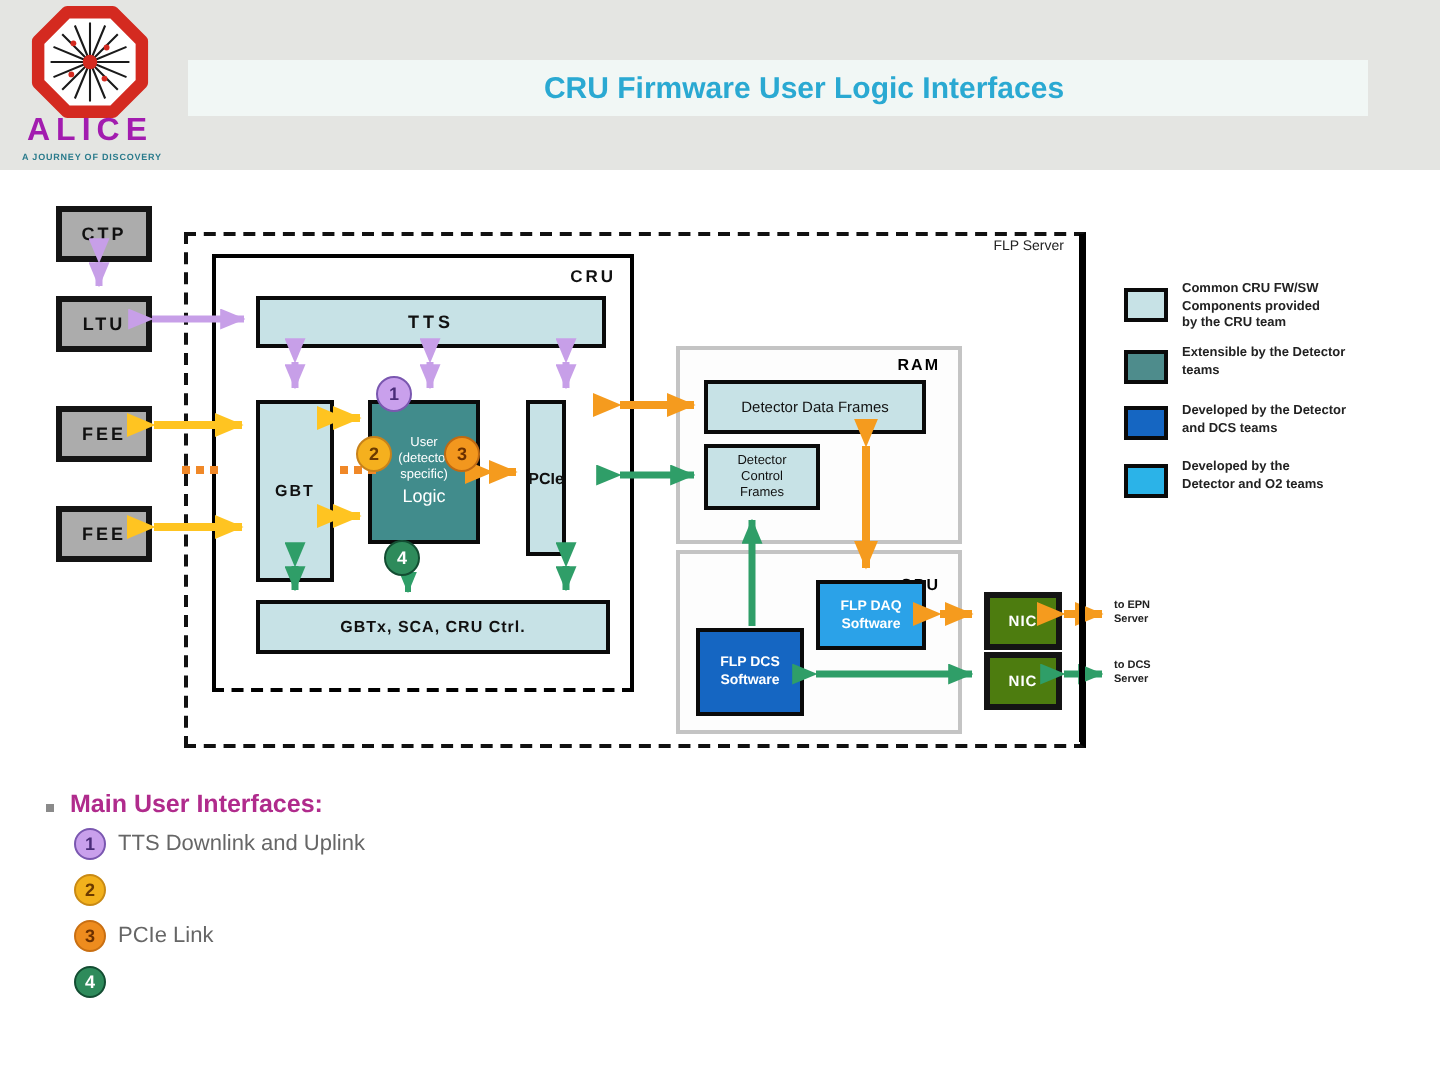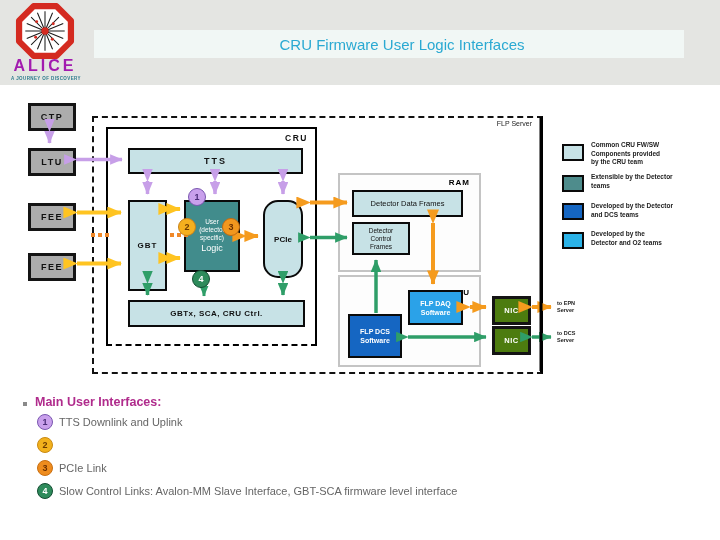--- a/index.html
+++ b/index.html
@@ -4,21 +4,21 @@
 <style>
   html,body{margin:0;padding:0;}
   body{width:720px;height:540px;position:relative;background:#ffffff;
        font-family:"Liberation Sans", sans-serif;overflow:hidden;}
   .abs{position:absolute;}
 
   
   #header-band{left:0;top:0;width:720px;height:85px;background:#E4E5E2;}
   #title-bar{left:94px;top:30px;width:590px;height:28px;background:#F1F7F5;
              display:flex;align-items:center;justify-content:center;}
-  #title-bar span{color:#2AA9D2;font-size:15px;font-weight:normal;margin-left:26px;}
+  #title-bar span{color:#2AA9D2;font-size:15px;font-weight:bold;margin-left:26px;}
   #logo{left:14px;top:3px;width:62px;height:56px;}
   #logo-name{left:12px;top:57px;width:66px;text-align:center;font-size:16px;font-weight:bold;
              color:#a21caf;letter-spacing:3px;}
   #logo-tagline{left:6px;top:76px;width:80px;text-align:center;font-size:4.5px;
                 color:#2A7B8C;font-weight:bold;letter-spacing:.4px;}
 
   
   .graybox{background:#ACACAC;border:3px solid #141414;display:flex;align-items:center;
            justify-content:center;font-size:9px;font-weight:bold;letter-spacing:1.5px;color:#111;}
   .cyanbox{background:#C7E2E6;border:2.5px solid #0A0A0A;display:flex;align-items:center;
@@ -34,21 +34,21 @@
   #ltu-box{left:28px;top:148px;width:42px;height:22px;}
   #fee1-box{left:28px;top:203px;width:42px;height:22px;}
   #fee2-box{left:28px;top:253px;width:42px;height:22px;}
   #tts-box{left:128px;top:148px;width:175px;height:26px;font-size:9px;font-weight:bold;letter-spacing:2px;}
   #gbt-box{left:128px;top:200px;width:39px;height:91px;font-size:8px;font-weight:bold;letter-spacing:1px;}
   #ul-box{left:184px;top:200px;width:56px;height:72px;background:#418C8C;border:2.5px solid #0A0A0A;
           box-sizing:border-box;display:flex;flex-direction:column;align-items:center;
           justify-content:center;color:#fff;text-align:center;}
   #ul-box .s{font-size:6.5px;line-height:8px;}
   #ul-box .b{font-size:9px;line-height:12px;}
-  #pcie-box{left:263px;top:200px;width:40px;height:78px;font-size:8px;font-weight:bold;border-radius:15px;}
+  #pcie-box{left:263px;top:200px;width:20px;height:78px;font-size:8px;font-weight:bold;}
   #gbtx-box{left:128px;top:300px;width:177px;height:27px;font-size:8px;font-weight:bold;letter-spacing:.5px;}
 
   .graycontainer{border:2px solid #C4C4C4;background:#FDFDFD;}
   #ram-box{left:338px;top:173px;width:139px;height:95px;}
   #ram-label{left:420px;top:178px;width:50px;text-align:right;font-size:8px;font-weight:bold;letter-spacing:1px;}
   #ddf-box{left:352px;top:190px;width:111px;height:27px;font-size:7.5px;}
   #dcf-box{left:352px;top:222px;width:58px;height:33px;font-size:6.5px;line-height:8px;
            flex-direction:column;text-align:center;}
   #cpu-box{left:338px;top:275px;width:139px;height:88px;}
   #cpu-label{left:420px;top:288px;width:50px;text-align:right;font-size:8px;font-weight:bold;letter-spacing:1px;}
@@ -267,14 +267,13 @@
 </div>
 <div class="abs list-item" id="item2">
   <span class="badge badge2">2</span>
 </div>
 <div class="abs list-item" id="item3">
   <span class="badge badge3">3</span>
   <span class="item-text">PCIe Link</span>
 </div>
 <div class="abs list-item" id="item4">
   <span class="badge badge4">4</span>
-  <span class="item-text">Slow Control Links: Avalon-MM Slave Interface, GBT-SCA firmware level interface</span>
 </div>
 
 </body></html>

